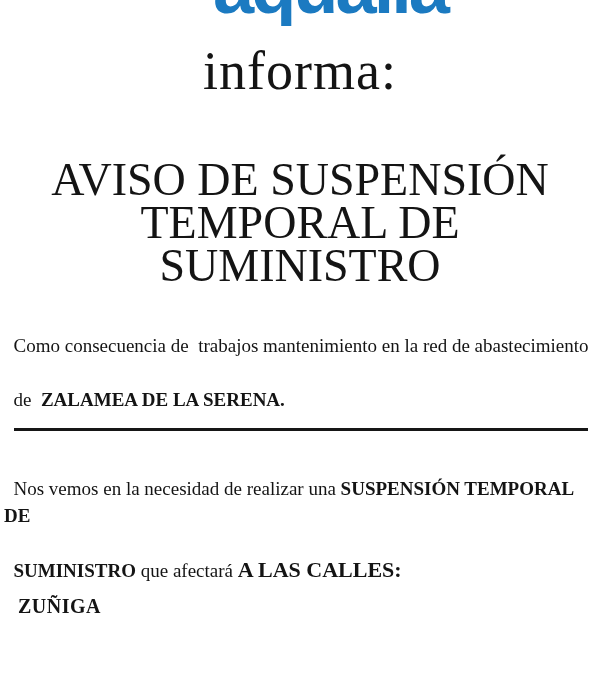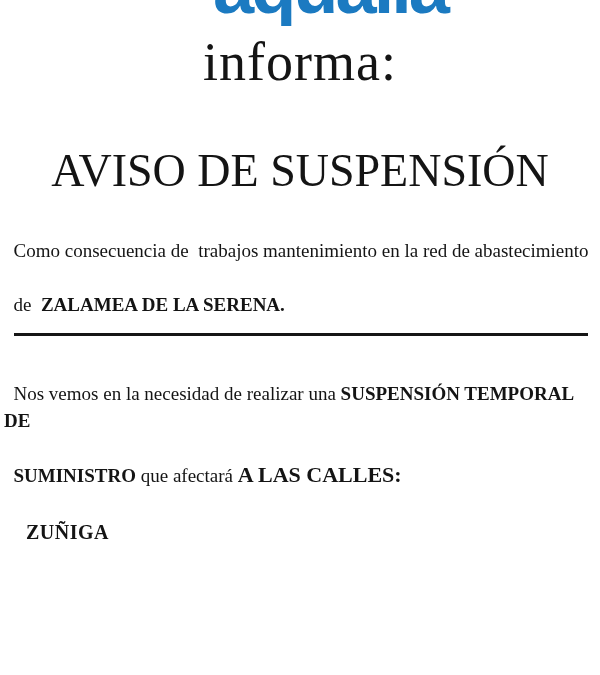--- a/index.html
+++ b/index.html
@@ -30,21 +30,21 @@
     line-height: 76px;
     letter-spacing: -3px;
     color: #1b7ac1;
     white-space: nowrap;
   }
 
   .informa {
     text-align: center;
     font-size: 54px;
     line-height: 62px;
-    margin-top: 5px;
+    margin-top: 14px;
     letter-spacing: 1px;
   }
 
   .title {
     text-align: center;
     font-size: 46px;
     line-height: 43px;
     margin-top: 56px;
   }
 
@@ -62,22 +62,22 @@
     margin: 15px 12px 0 14px;
   }
 
   .body-para { margin-top: 17px; }
   .para b { font-weight: bold; text-align: center; }
   b.calles { font-size: 22px; }
 
   .streets {
     display: flex;
     gap: 58px;
-    padding-left: 26px;
-    margin-top: 32px;
+    padding-left: 18px;
+    margin-top: 11px;
     font-weight: bold;
     font-size: 20px;
     letter-spacing: 0.5px;
   }
 
   .schedule, .date {
     padding-left: 18px;
     font-size: 20px;
     white-space: pre-wrap;
   }
@@ -87,20 +87,21 @@
 <body>
 
 <div class="logo-clip">
   <span class="logo-text">aqualia</span>
 </div>
 
 <div class="informa">informa:</div>
 
 <div class="title">
   <div>AVISO DE SUSPENSIÓN</div>
+  <div>TEMPORAL DE SUMINISTRO</div>
 </div>
 
 <div class="para intro">
   <span>Como consecuencia de  trabajos mantenimiento en la red de abastecimiento</span><br>
   <span>de  </span><b>ZALAMEA DE LA SERENA.</b>
 </div>
 
 <div class="rule"></div>
 
 <div class="para body-para">

